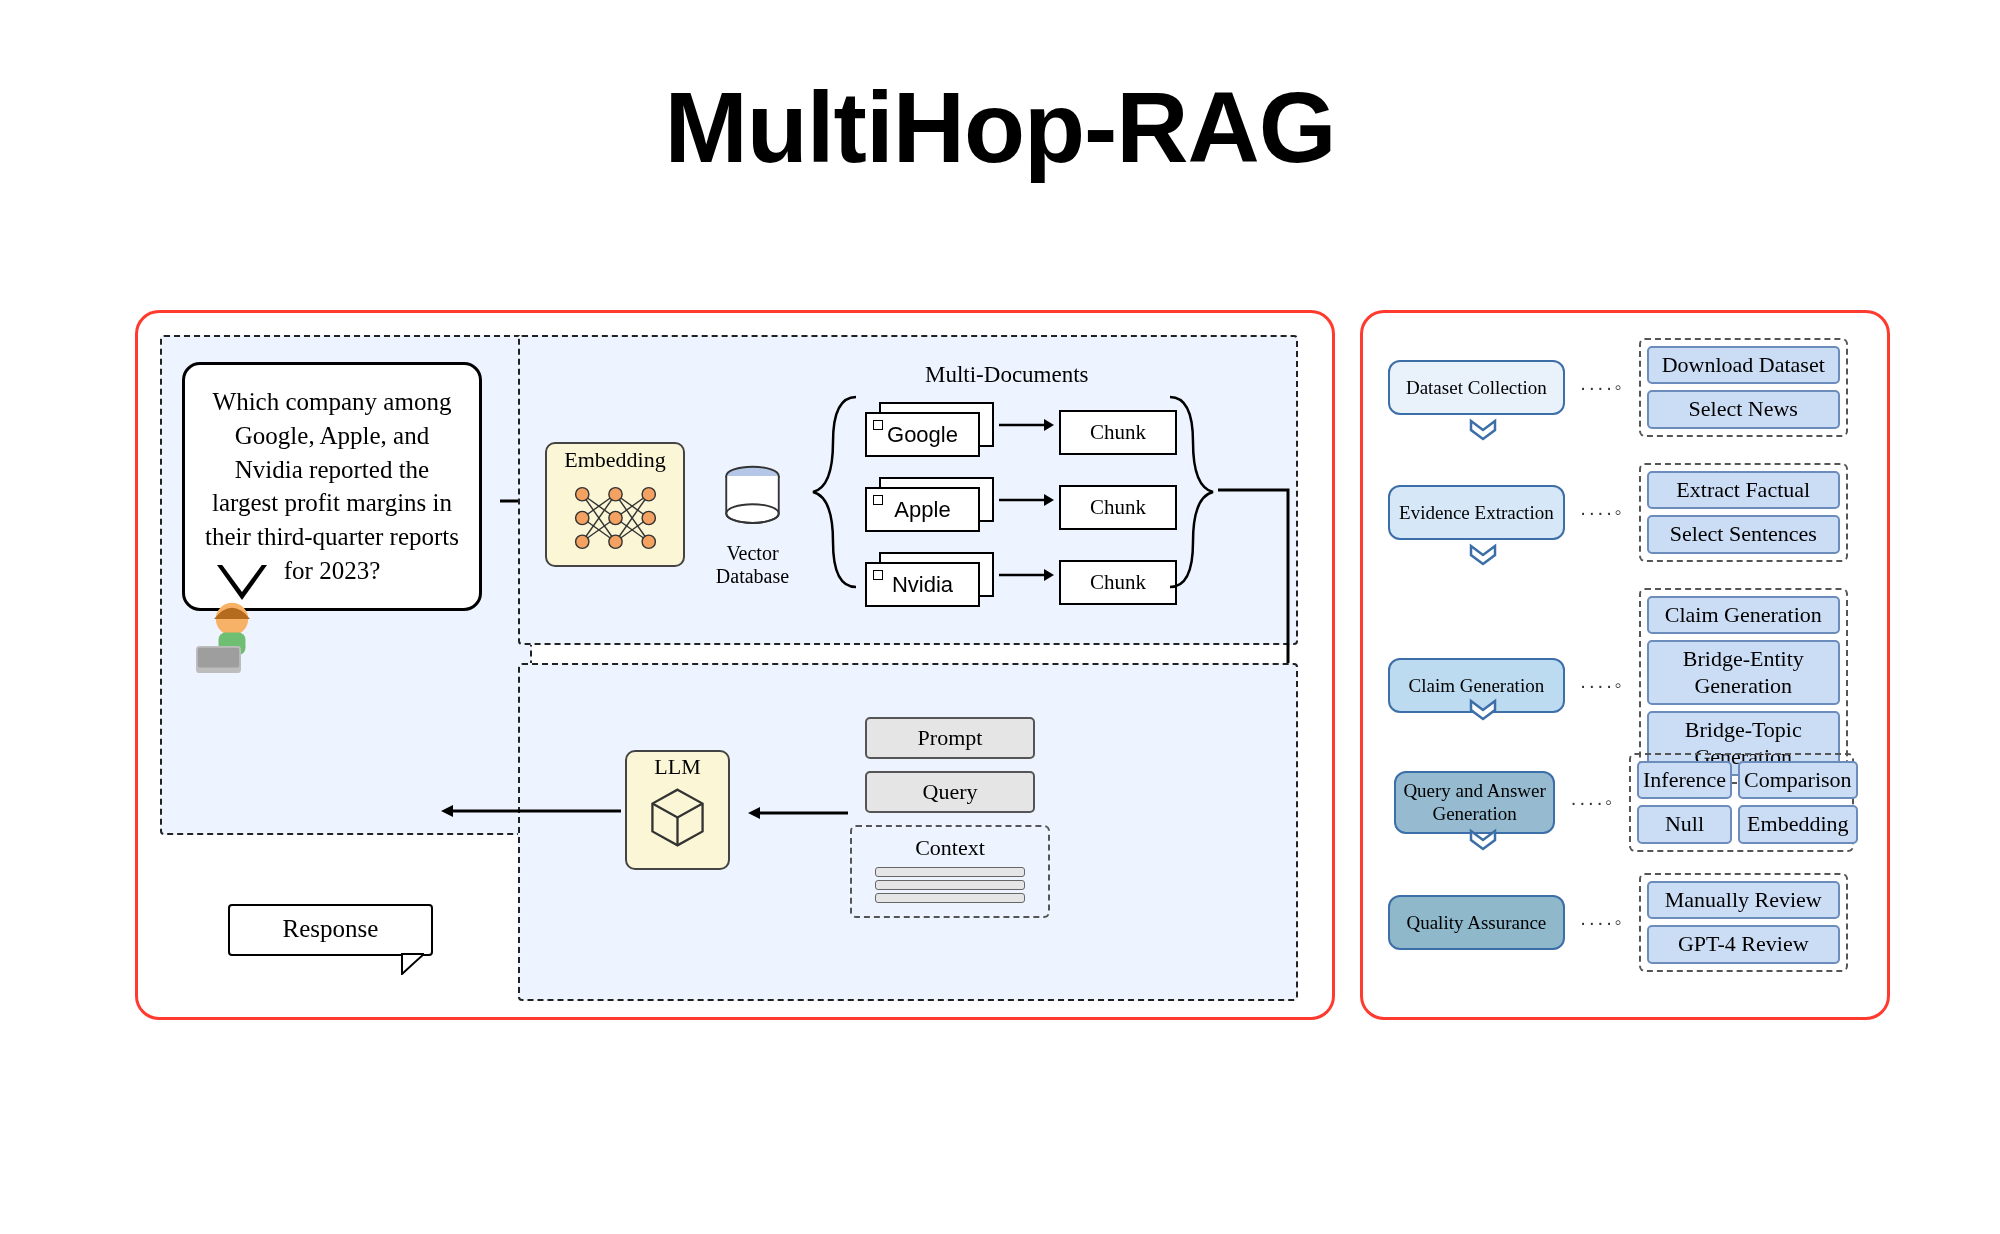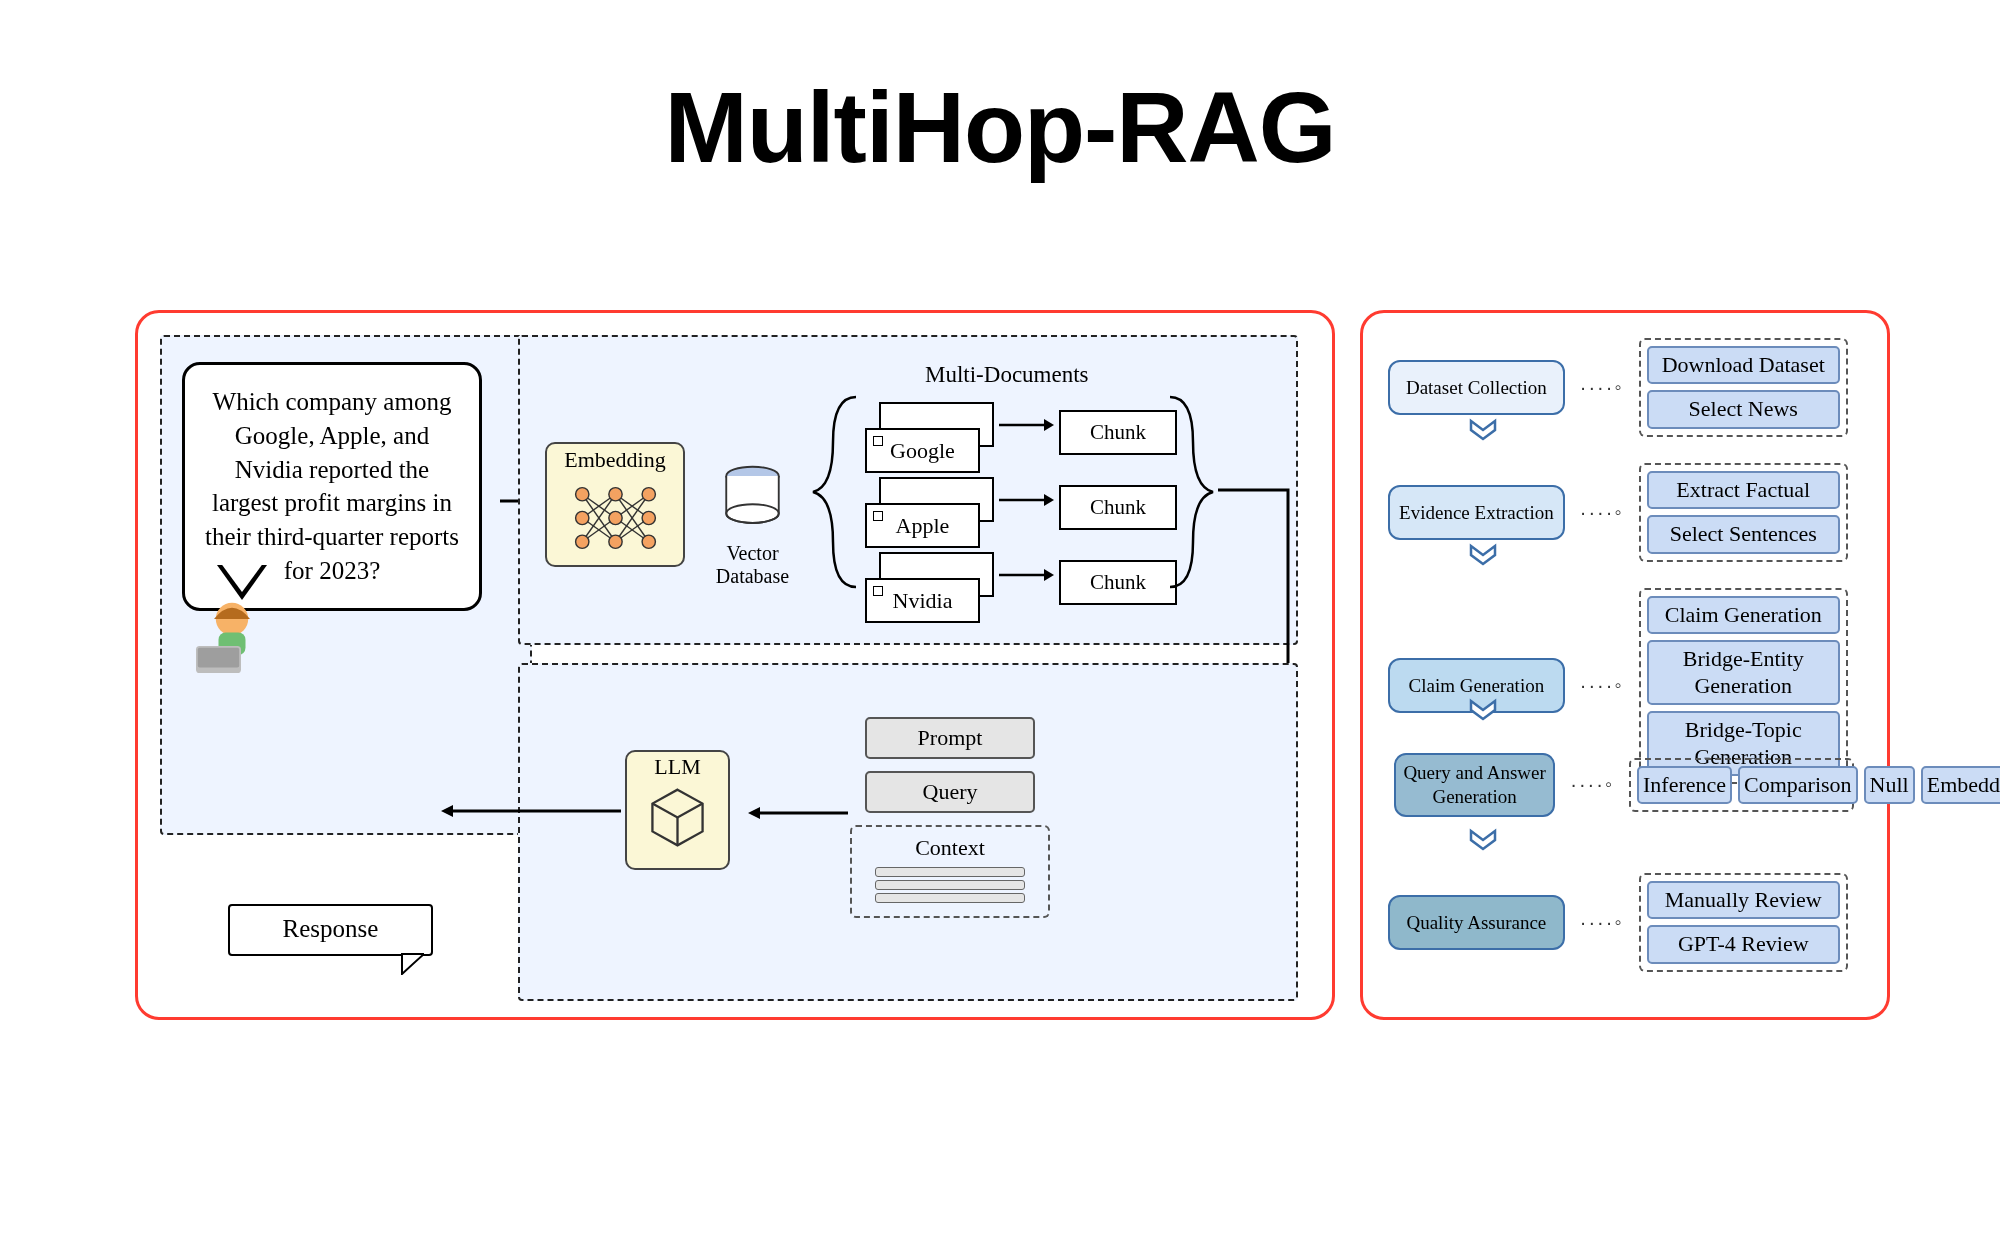--- a/index.html
+++ b/index.html
@@ -152,21 +152,21 @@
   vertical-align: middle;
 }
 .doc-box .sheet {
   position: absolute;
   width: 115px;
   height: 45px;
   border: 2px solid #000;
   background: #fff;
 }
 .doc-box .sheet.back { top: 0; left: 14px; }
-.doc-box .sheet.front { top: 26px; left: 0; display: flex; align-items: center; justify-content: center; font-family: Liberation Serif, serif; font-size: 22px; }
+.doc-box .sheet.front { top: 10px; left: 0; display: flex; align-items: center; justify-content: center; font-family: Liberation Sans, sans-serif; font-size: 22px; }
 .doc-box .sheet.front::before {
   content: "";
   position: absolute;
   left: 6px;
   top: 6px;
   width: 8px;
   height: 8px;
   border: 1.5px solid #000;
 }
 .doc-arrow {
@@ -295,21 +295,21 @@
   border: 2px dashed #555;
   border-radius: 6px;
   padding: 6px;
   display: flex;
   flex-direction: column;
   gap: 6px;
   width: 225px;
 }
 .sub-group.grid {
   display: grid;
-  grid-template-columns: 1fr 1fr 1fr 1fr;
+  grid-template-columns: 1fr 1fr;
   gap: 6px;
 }
 .sub-item {
   background: #cbdcf5;
   border: 2px solid #6c8cbb;
   border-radius: 5px;
   text-align: center;
   font-family: Georgia, serif;
   font-size: 22px;
   padding: 4px 4px;

